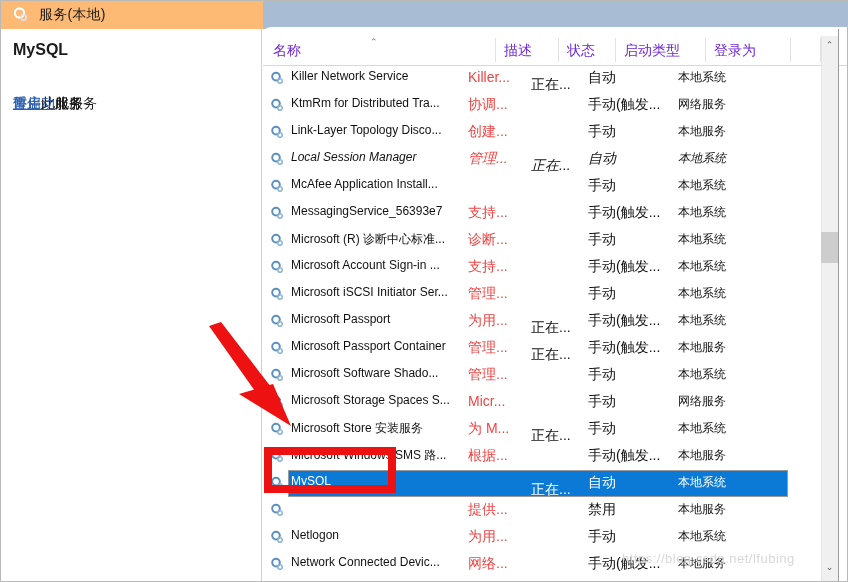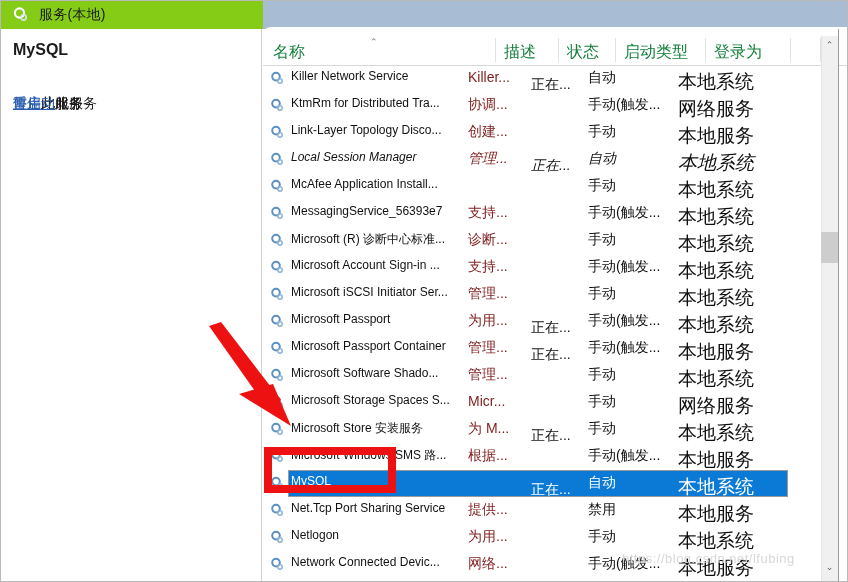--- a/index.html
+++ b/index.html
@@ -12,51 +12,51 @@
   #root{position:relative;width:848px;height:582px;overflow:hidden;background:#fff;}
 
   
   .win-border{position:absolute;left:0;top:0;width:848px;height:582px;
     border:1px solid #b9b9b9;box-sizing:border-box;}
 
   
   .pane-header{position:absolute;left:1px;top:1px;width:846px;height:28px;
     background:#a8bdd4;}
   .pane-header-inner{position:absolute;left:1px;top:1px;width:262px;height:28px;
-    background:#84cc16;display:flex;align-items:center;}
+    background:#fdba74;display:flex;align-items:center;}
   .hdr-icon{width:20px;height:20px;margin-left:10px;margin-right:8px;position:relative;}
   .hdr-title{font-size:14px;color:#1a1a1a;letter-spacing:0.2px;}
 
   
   .left-pane{position:absolute;left:1px;top:29px;width:261px;height:552px;
     background:#ffffff;box-sizing:border-box;border-right:1px solid #d0d0d0;}
   .svc-title{position:absolute;left:12px;top:12px;font-size:16px;font-weight:bold;color:#1a1a1a;}
   .links{position:absolute;left:12px;top:62px;line-height:24px;font-size:14px;color:#1a1a1a;}
   .links .row{white-space:nowrap;}
   .lk{color:#2a5db0;text-decoration:underline;cursor:pointer;}
   .lk-rest{color:#1a1a1a;}
   .right-pane-shade{position:absolute;left:262px;top:27px;width:585px;height:9px;
     background:#ffffff;border-top-left-radius:9px;}
 
   
   .list-header{position:absolute;left:263px;top:36px;width:584px;height:29px;
     background:#ffffff;border-bottom:1px solid #d8d8d8;}
-  .hcell{position:absolute;top:6px;font-size:16px;color:#15803d;white-space:nowrap;}
+  .hcell{position:absolute;top:6px;font-size:14px;color:#6d28d9;white-space:nowrap;}
   .hdiv{position:absolute;top:2px;width:1px;height:24px;background:#e2e2e2;}
   .sortcaret{position:absolute;top:1px;font-size:9px;color:#777;}
 
   
   .rows{position:absolute;left:263px;top:65px;width:584px;height:516px;overflow:hidden;}
   .row{position:absolute;left:0;width:584px;height:27px;}
   .r-ico{position:absolute;left:6px;top:5px;width:17px;height:17px;}
   .c-name{position:absolute;left:28px;top:4px;font-size:12px;color:#111;white-space:nowrap;}
-  .c-desc{position:absolute;left:205px;top:4px;font-size:14px;color:#7f1d1d;white-space:nowrap;}
+  .c-desc{position:absolute;left:205px;top:4px;font-size:14px;color:#ef4444;white-space:nowrap;}
   .c-status{position:absolute;left:268px;top:11px;font-size:14px;color:#111;white-space:nowrap;}
   .c-start{position:absolute;left:325px;top:4px;font-size:14px;color:#111;white-space:nowrap;}
-  .c-logon{position:absolute;left:415px;top:4px;font-size:19px;color:#111;white-space:nowrap;}
+  .c-logon{position:absolute;left:415px;top:4px;font-size:12px;color:#111;white-space:nowrap;}
   .row.selected .sel-bg{position:absolute;left:25px;top:0px;width:500px;height:27px;
     background:#0a7ad6;border:1px solid #9a9a9a;box-sizing:border-box;}
   .row.selected .c-name,
   .row.selected .c-desc,
   .row.selected .c-status,
   .row.selected .c-start,
   .row.selected .c-logon{color:#ffffff;}
 
   
   .sb{position:absolute;left:821px;top:36px;width:17px;height:545px;background:#f0f0f0;
@@ -433,21 +433,20 @@
             <circle cx="7" cy="6.6" r="3.8" fill="none" stroke="#5a8fc2" stroke-width="2"></circle>
             <circle cx="7" cy="6.6" r="1.5" fill="#ffffff"></circle>
             <circle cx="11" cy="11" r="2.2" fill="none" stroke="#8fb4d6" stroke-width="1.5"></circle>
             <g stroke="#8fb4d6" stroke-width="1.1">
               <line x1="11" y1="8.1" x2="11" y2="8.9"></line>
               <line x1="11" y1="13.1" x2="11" y2="13.9"></line>
               <line x1="8.1" y1="11" x2="8.9" y2="11"></line>
               <line x1="13.1" y1="11" x2="13.9" y2="11"></line>
             </g>
           </svg></span>
-        <span class="c-name">Net.Tcp Port Sharing Service</span>
         <span class="c-desc">提供...</span>
         <span class="c-status"></span>
         <span class="c-start">禁用</span>
         <span class="c-logon">本地服务</span>
       </div>
       <div class="row" style="top: 459px;">
         <span class="r-ico"><svg width="17" height="17" viewBox="0 0 17 17">
             <circle cx="7" cy="6.6" r="3.8" fill="none" stroke="#5a8fc2" stroke-width="2"></circle>
             <circle cx="7" cy="6.6" r="1.5" fill="#ffffff"></circle>
             <circle cx="11" cy="11" r="2.2" fill="none" stroke="#8fb4d6" stroke-width="1.5"></circle>

